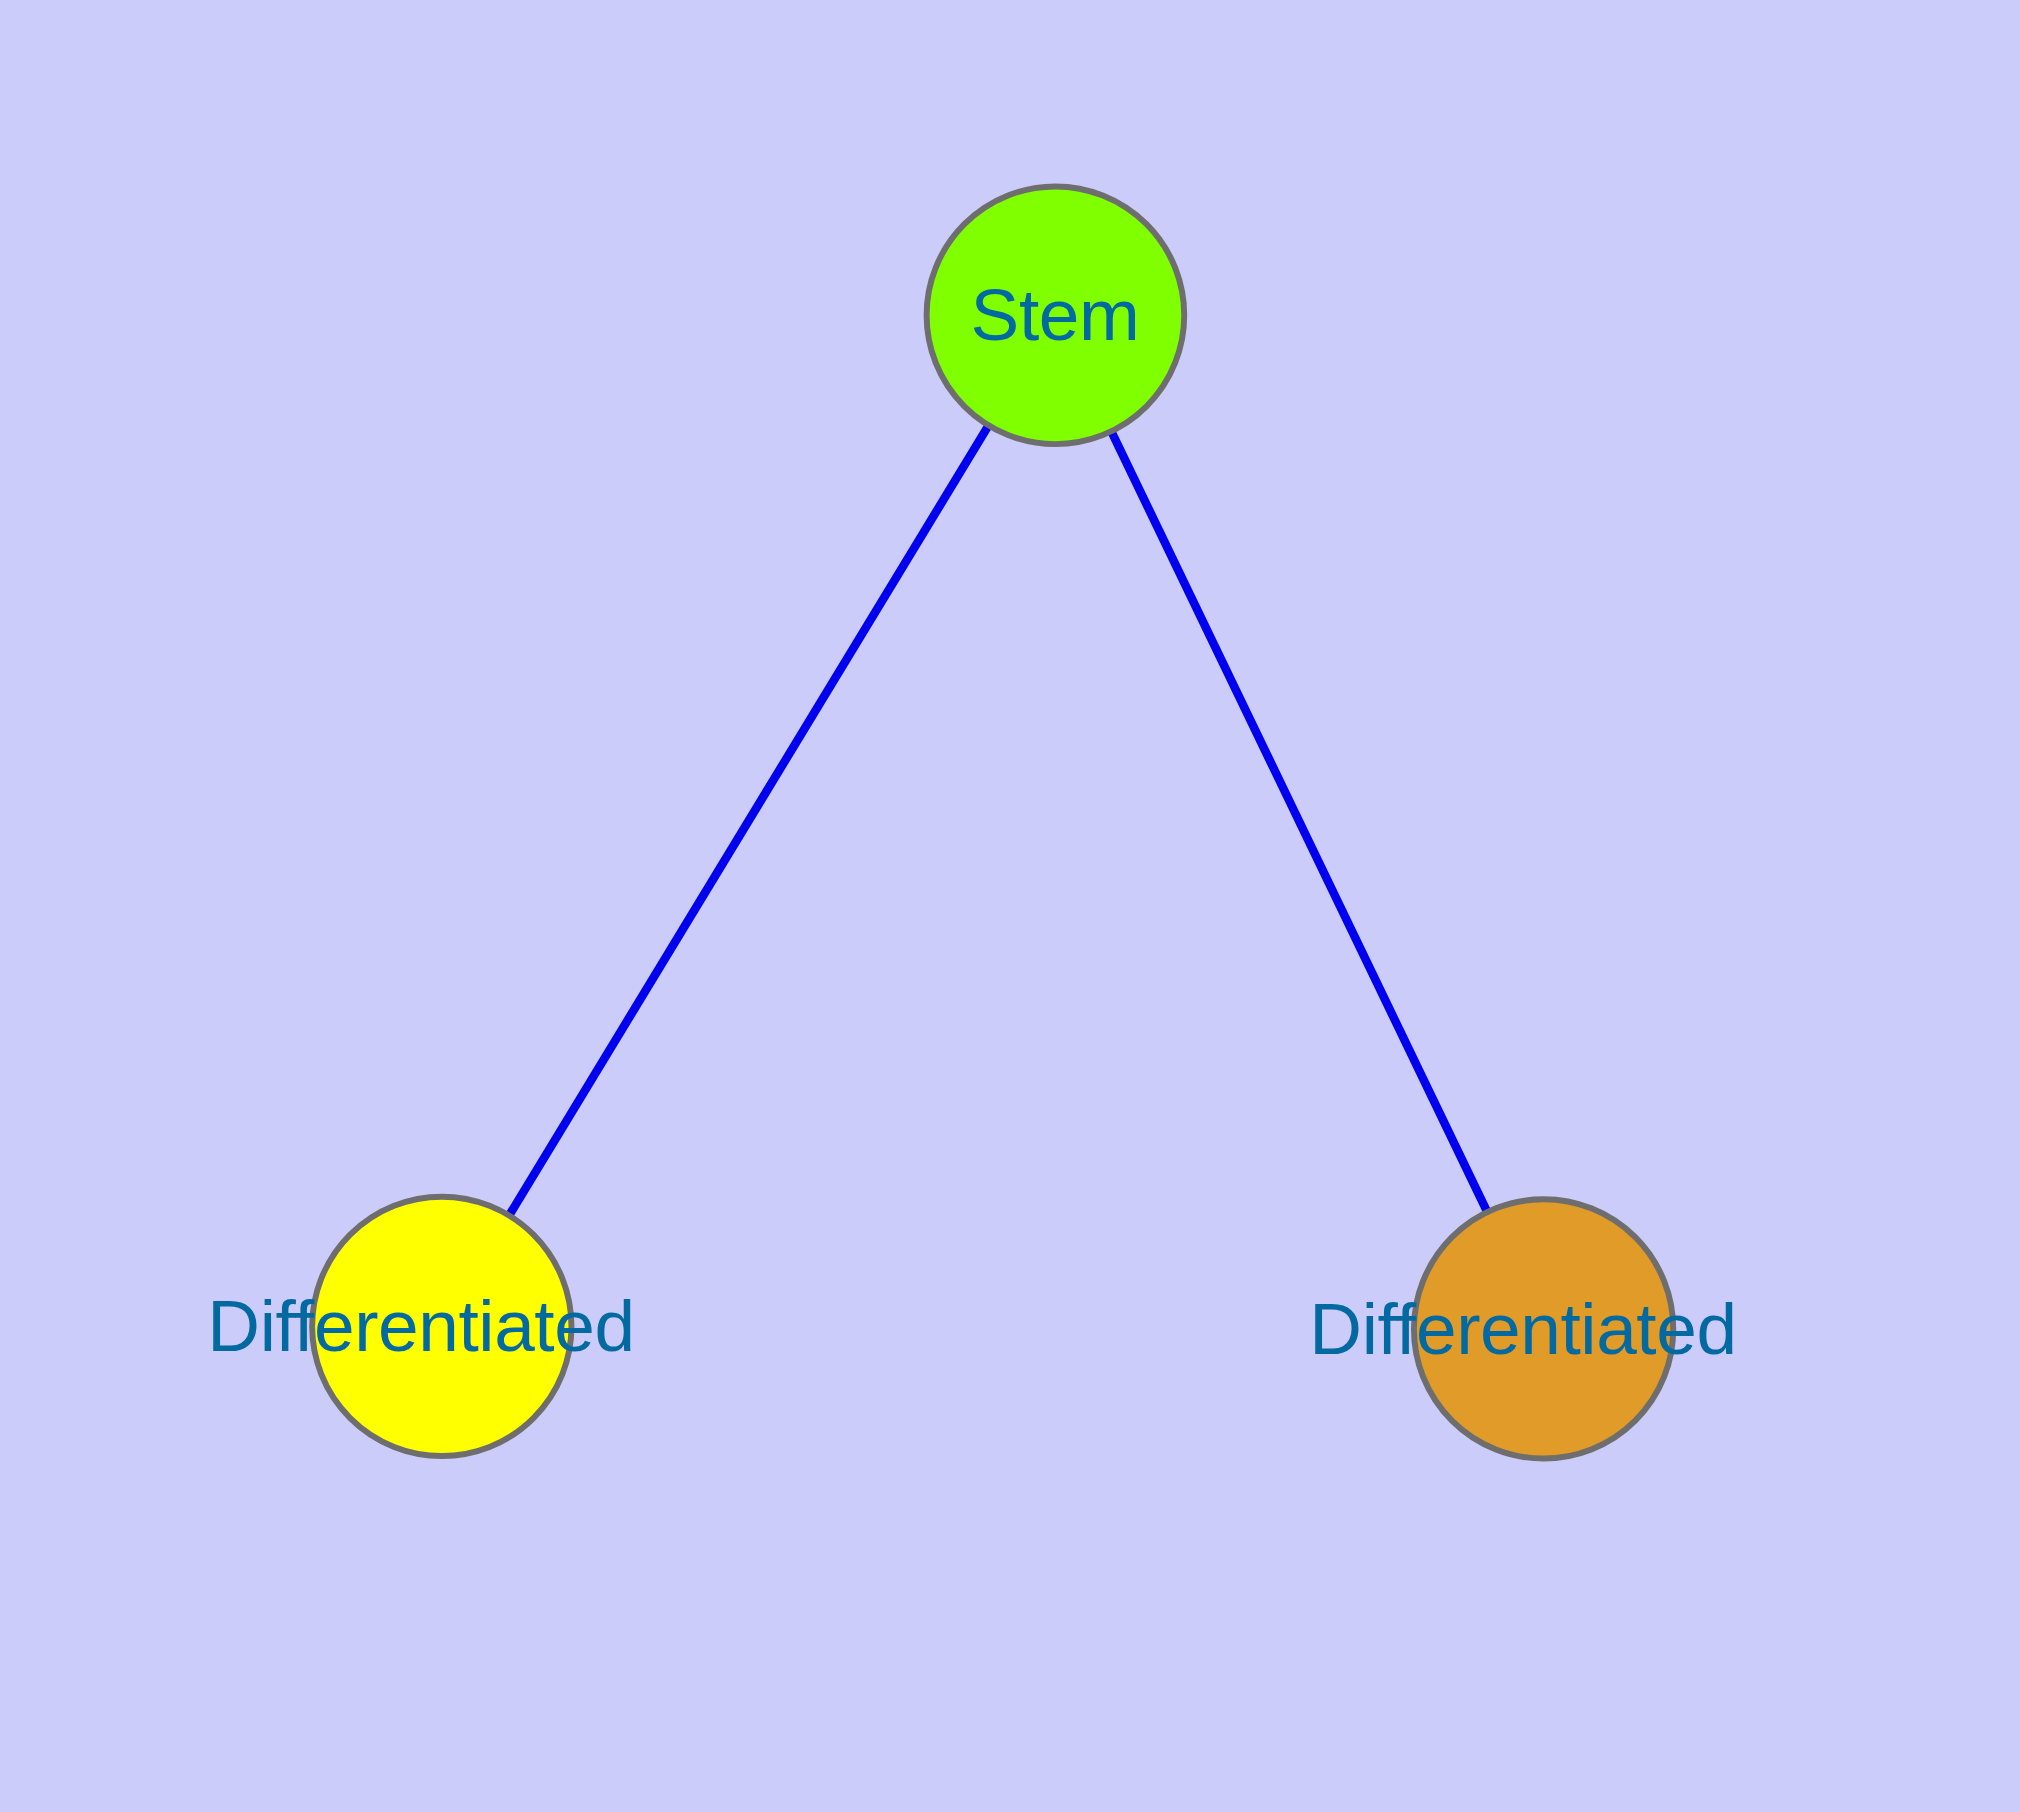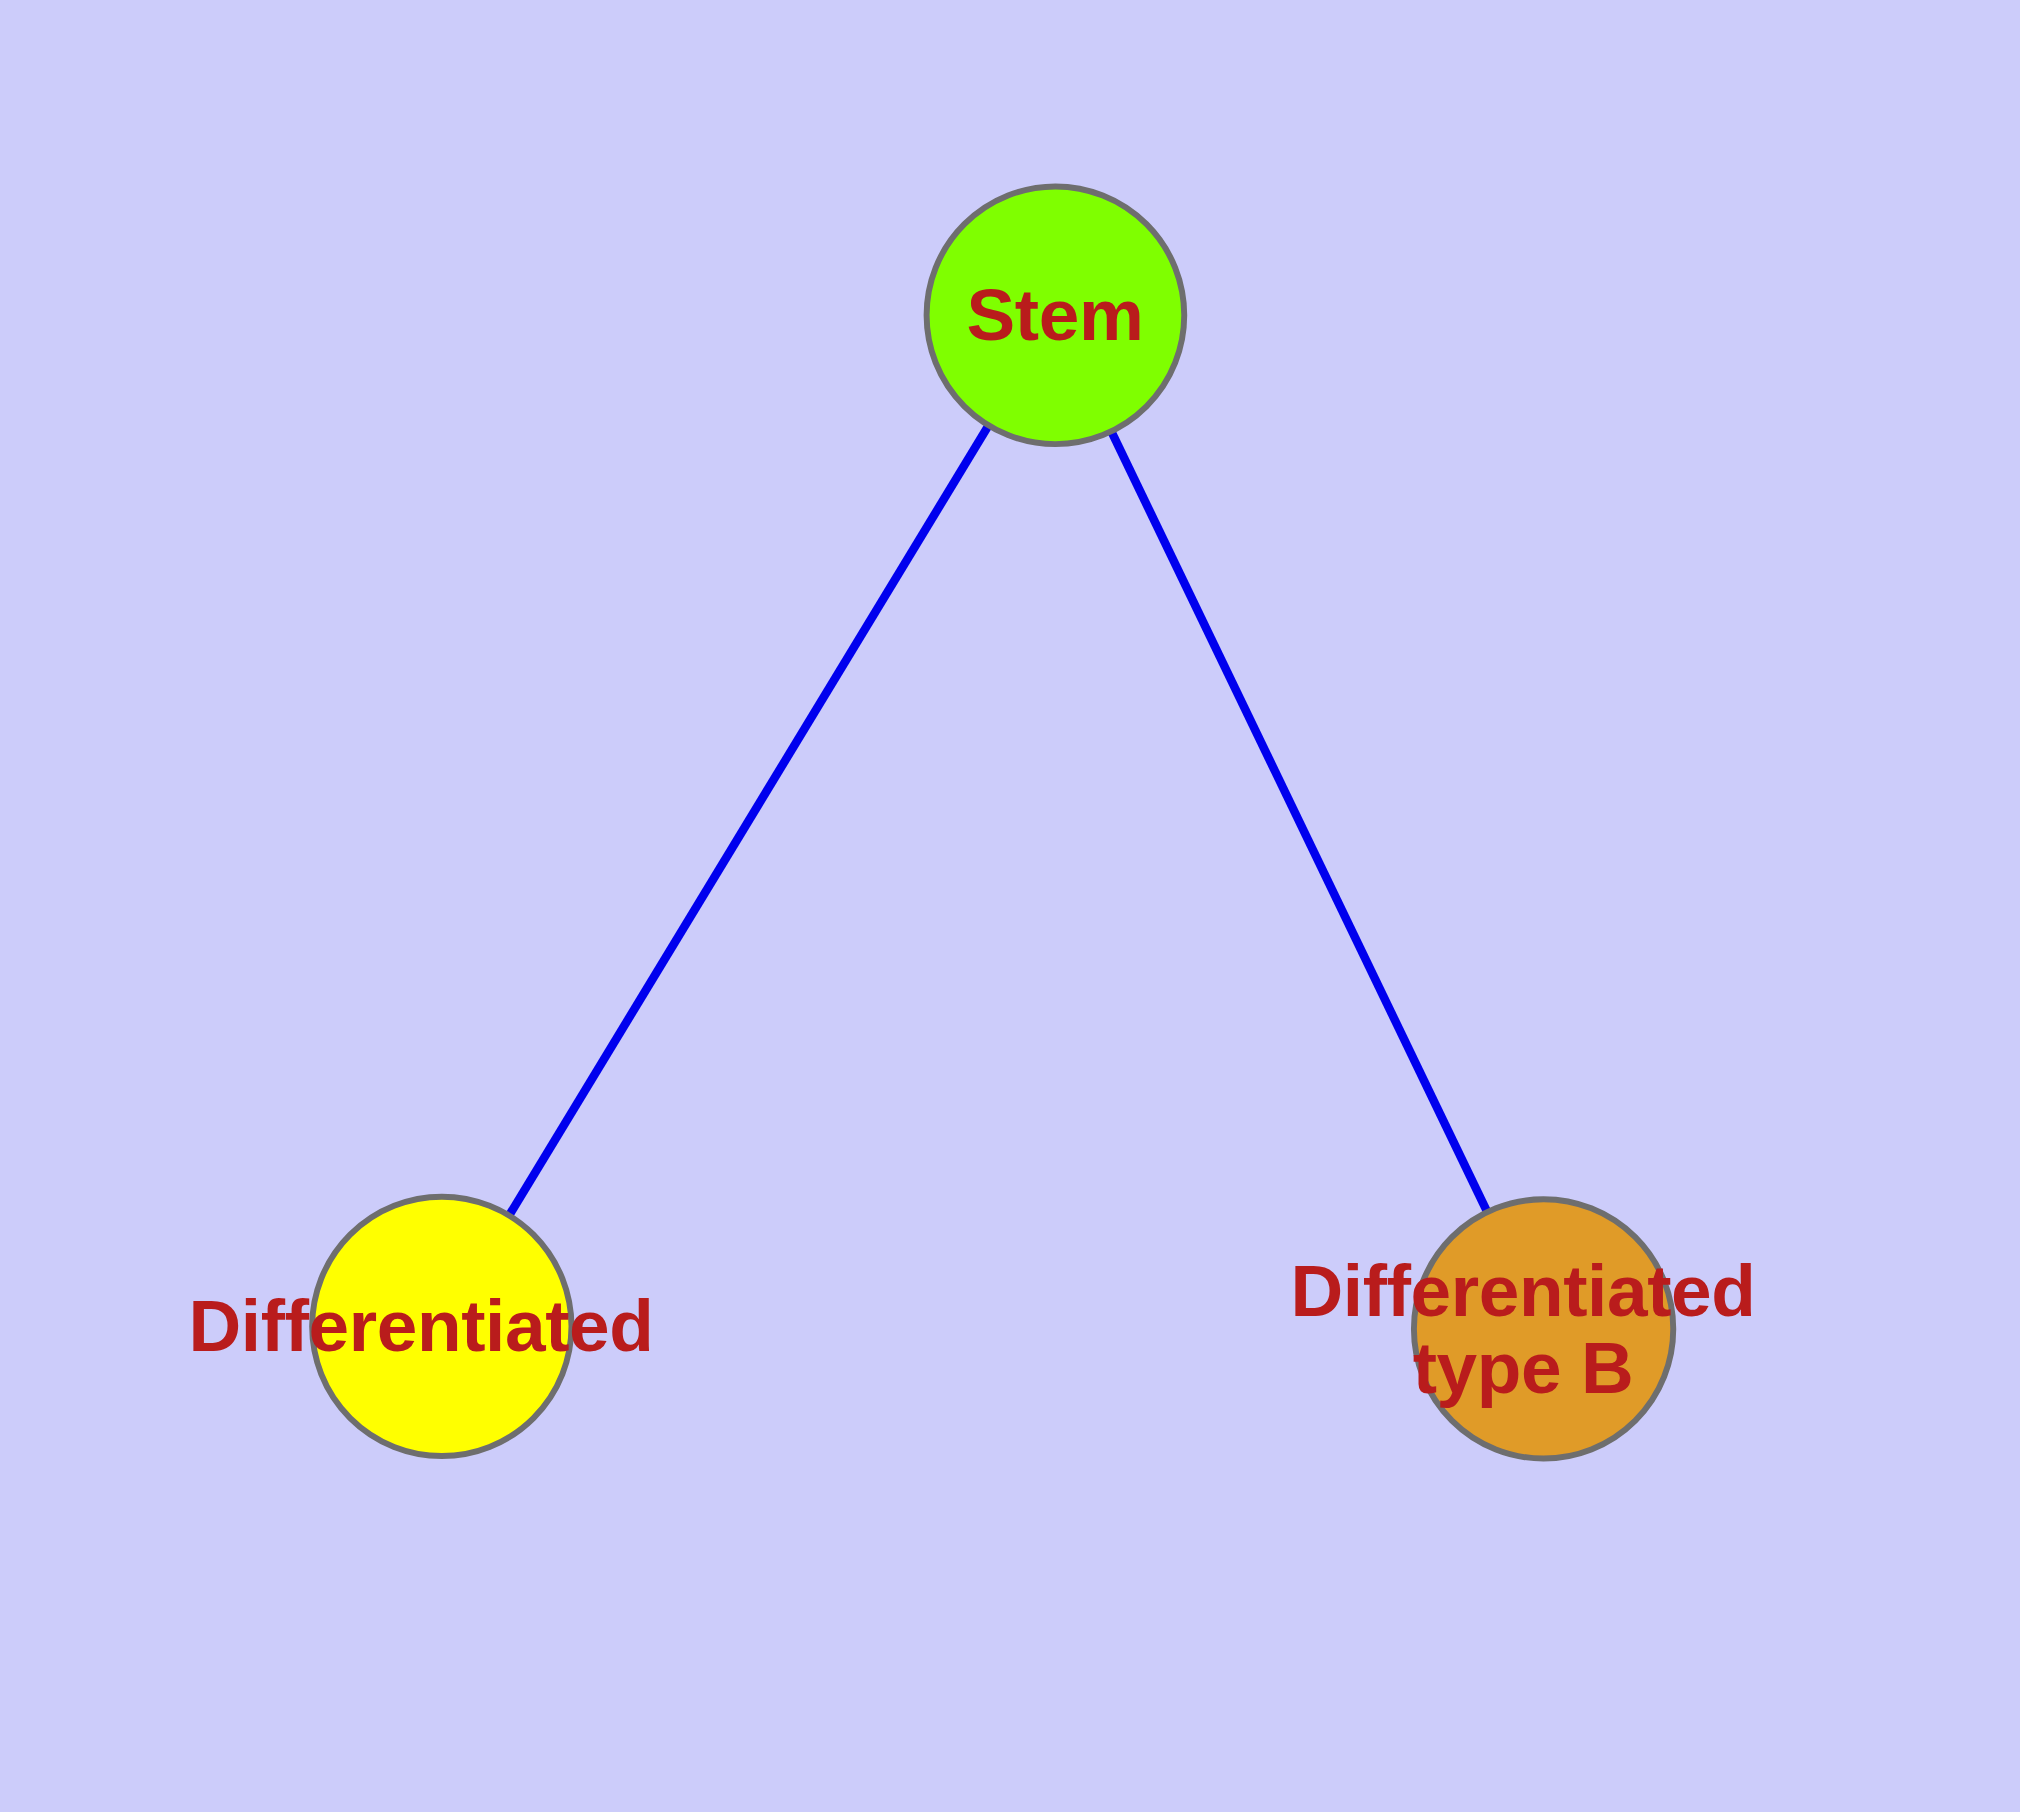--- a/index.html
+++ b/index.html
@@ -28,22 +28,22 @@
     stroke-width: 10;
     stroke-linecap: butt;
     fill: none;
   }
   .node-circle {
     stroke: #6e6e6e;
     stroke-width: 7;
   }
   .node-label {
     position: absolute;
-    color: #b91c1c;
-    font-weight: bold;
+    color: #0369a1;
+    font-weight: normal;
     font-size: 73px;
     line-height: 1.06;
     text-align: center;
     white-space: nowrap;
     transform: translate(-50%, -50%);
     letter-spacing: -0.4px;
     pointer-events: none;
     font-family: "Liberation Sans", "DejaVu Sans", sans-serif;
   }
 </style>
@@ -67,17 +67,16 @@
   <div class="node-label" style="left:1055px; top:315px;">
     <div>Stem</div>
   </div>
 
   <div class="node-label" style="left:421px; top:1326px;">
     <div>Differentiated</div>
   </div>
 
   <div class="node-label" style="left:1523px; top:1329px;">
     <div>Differentiated</div>
-    <div>type B</div>
   </div>
 
 </div>
 
 
 </body></html>

